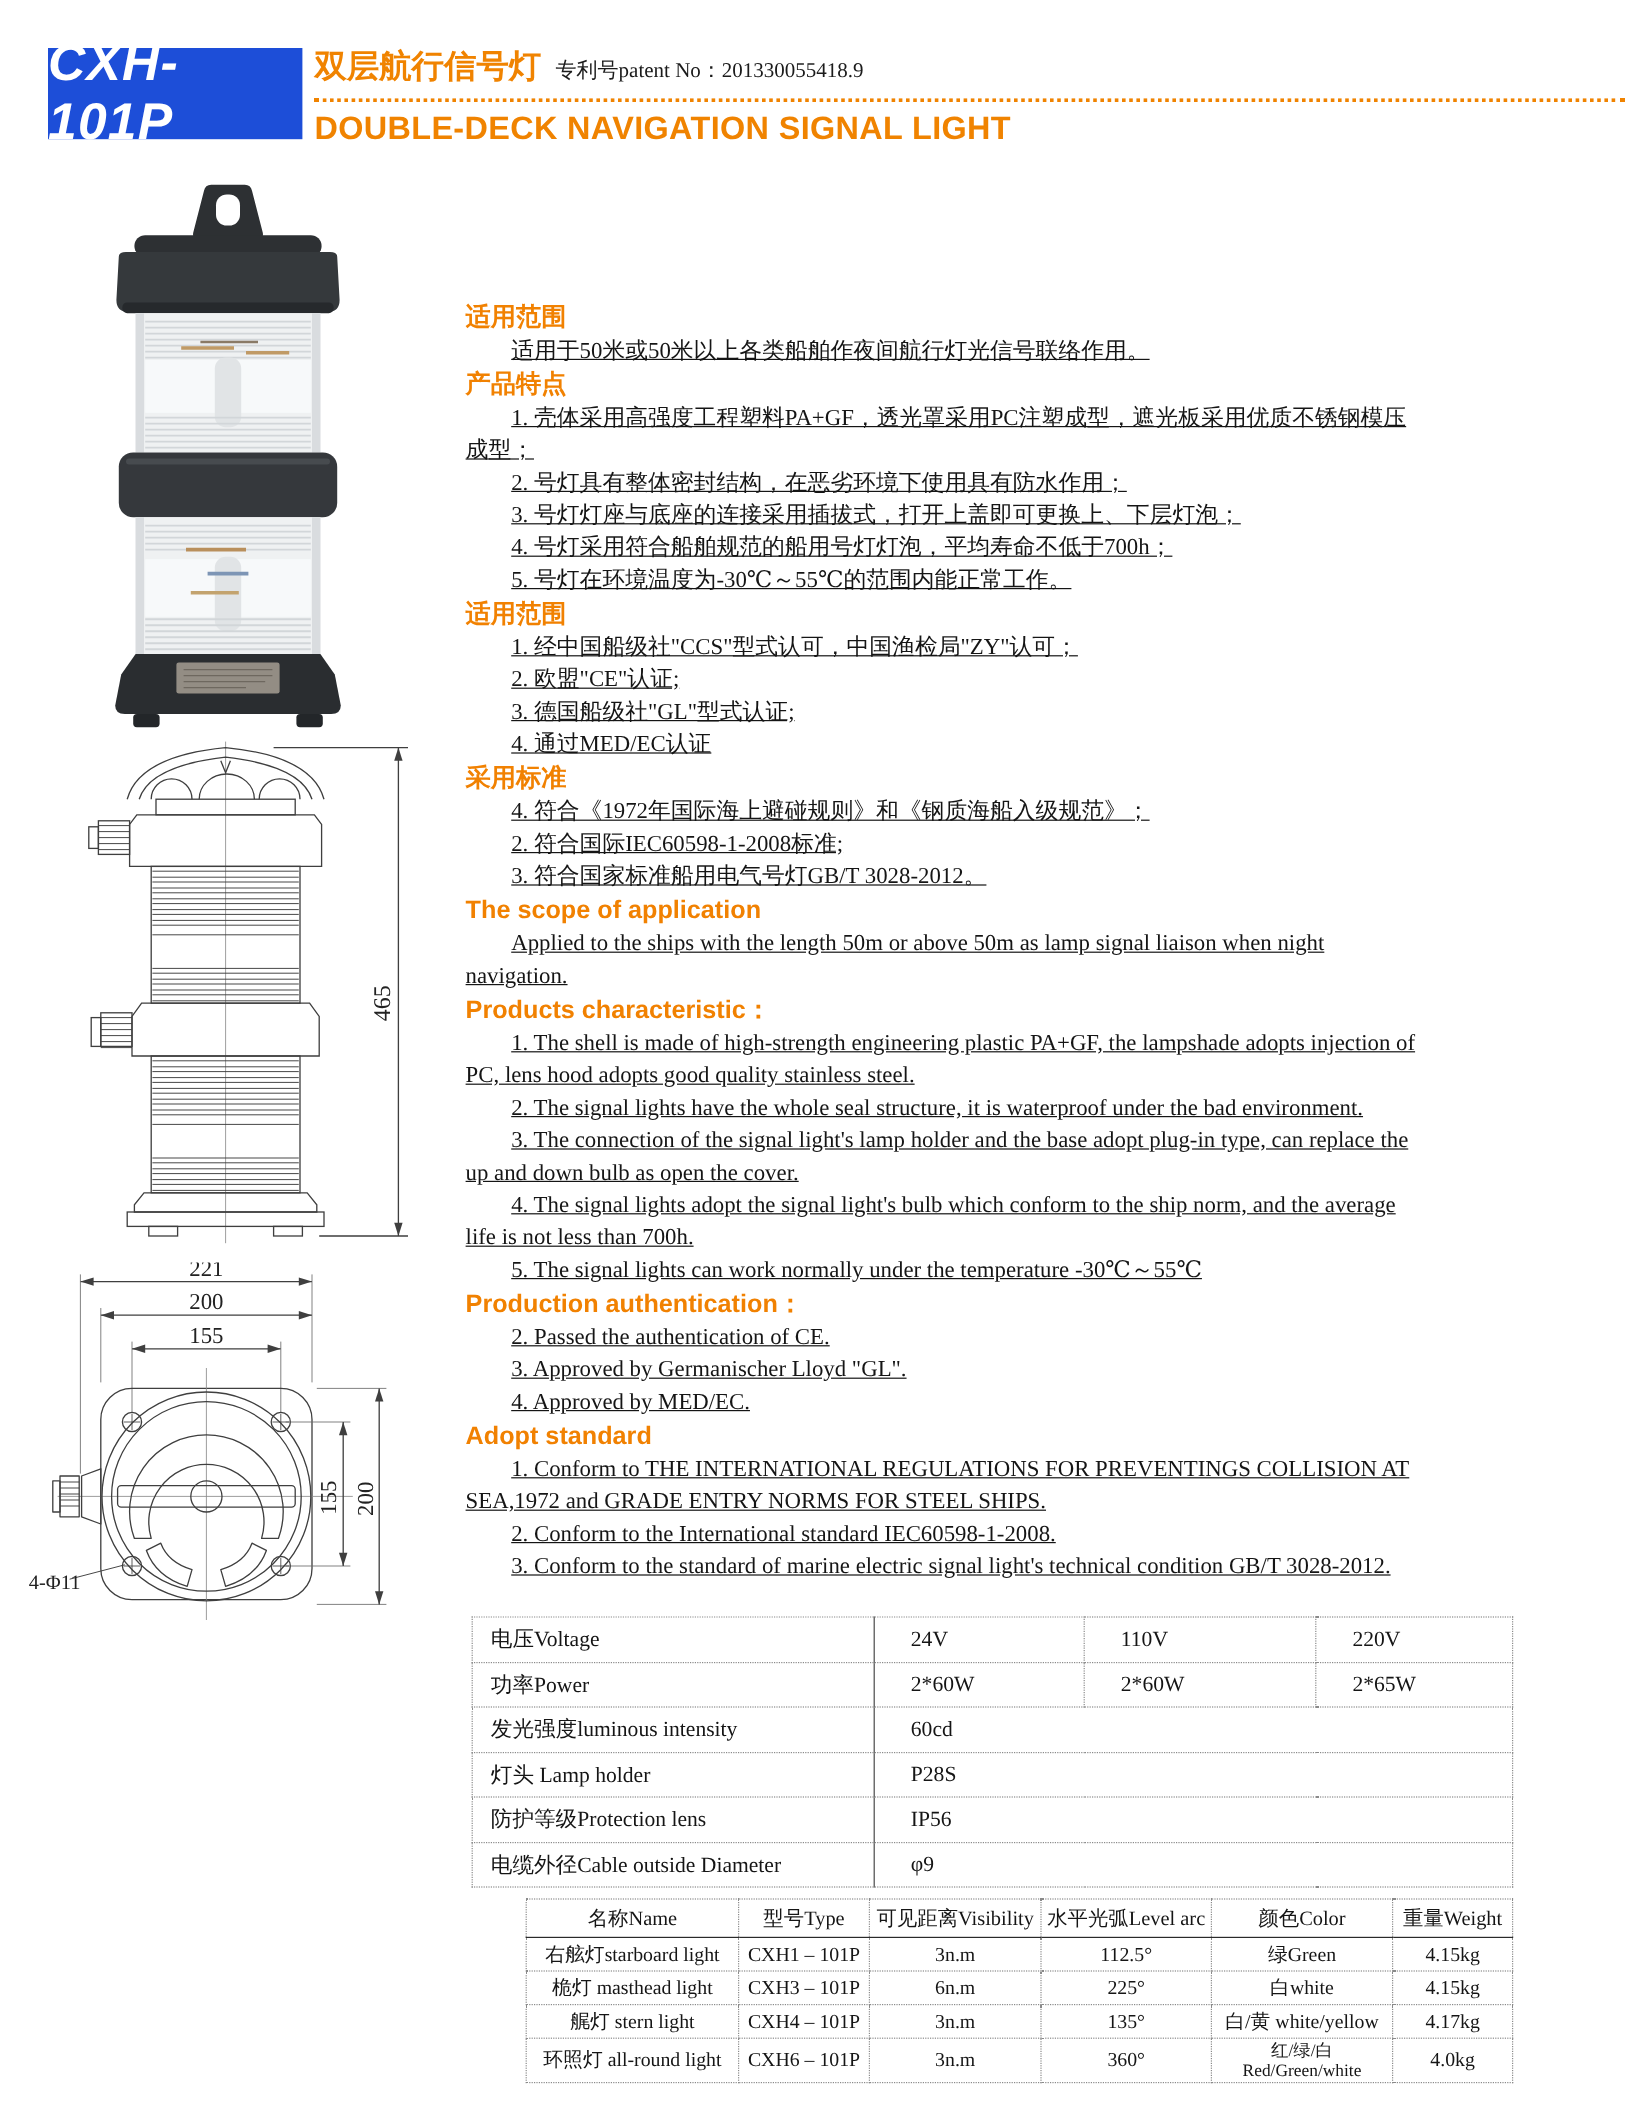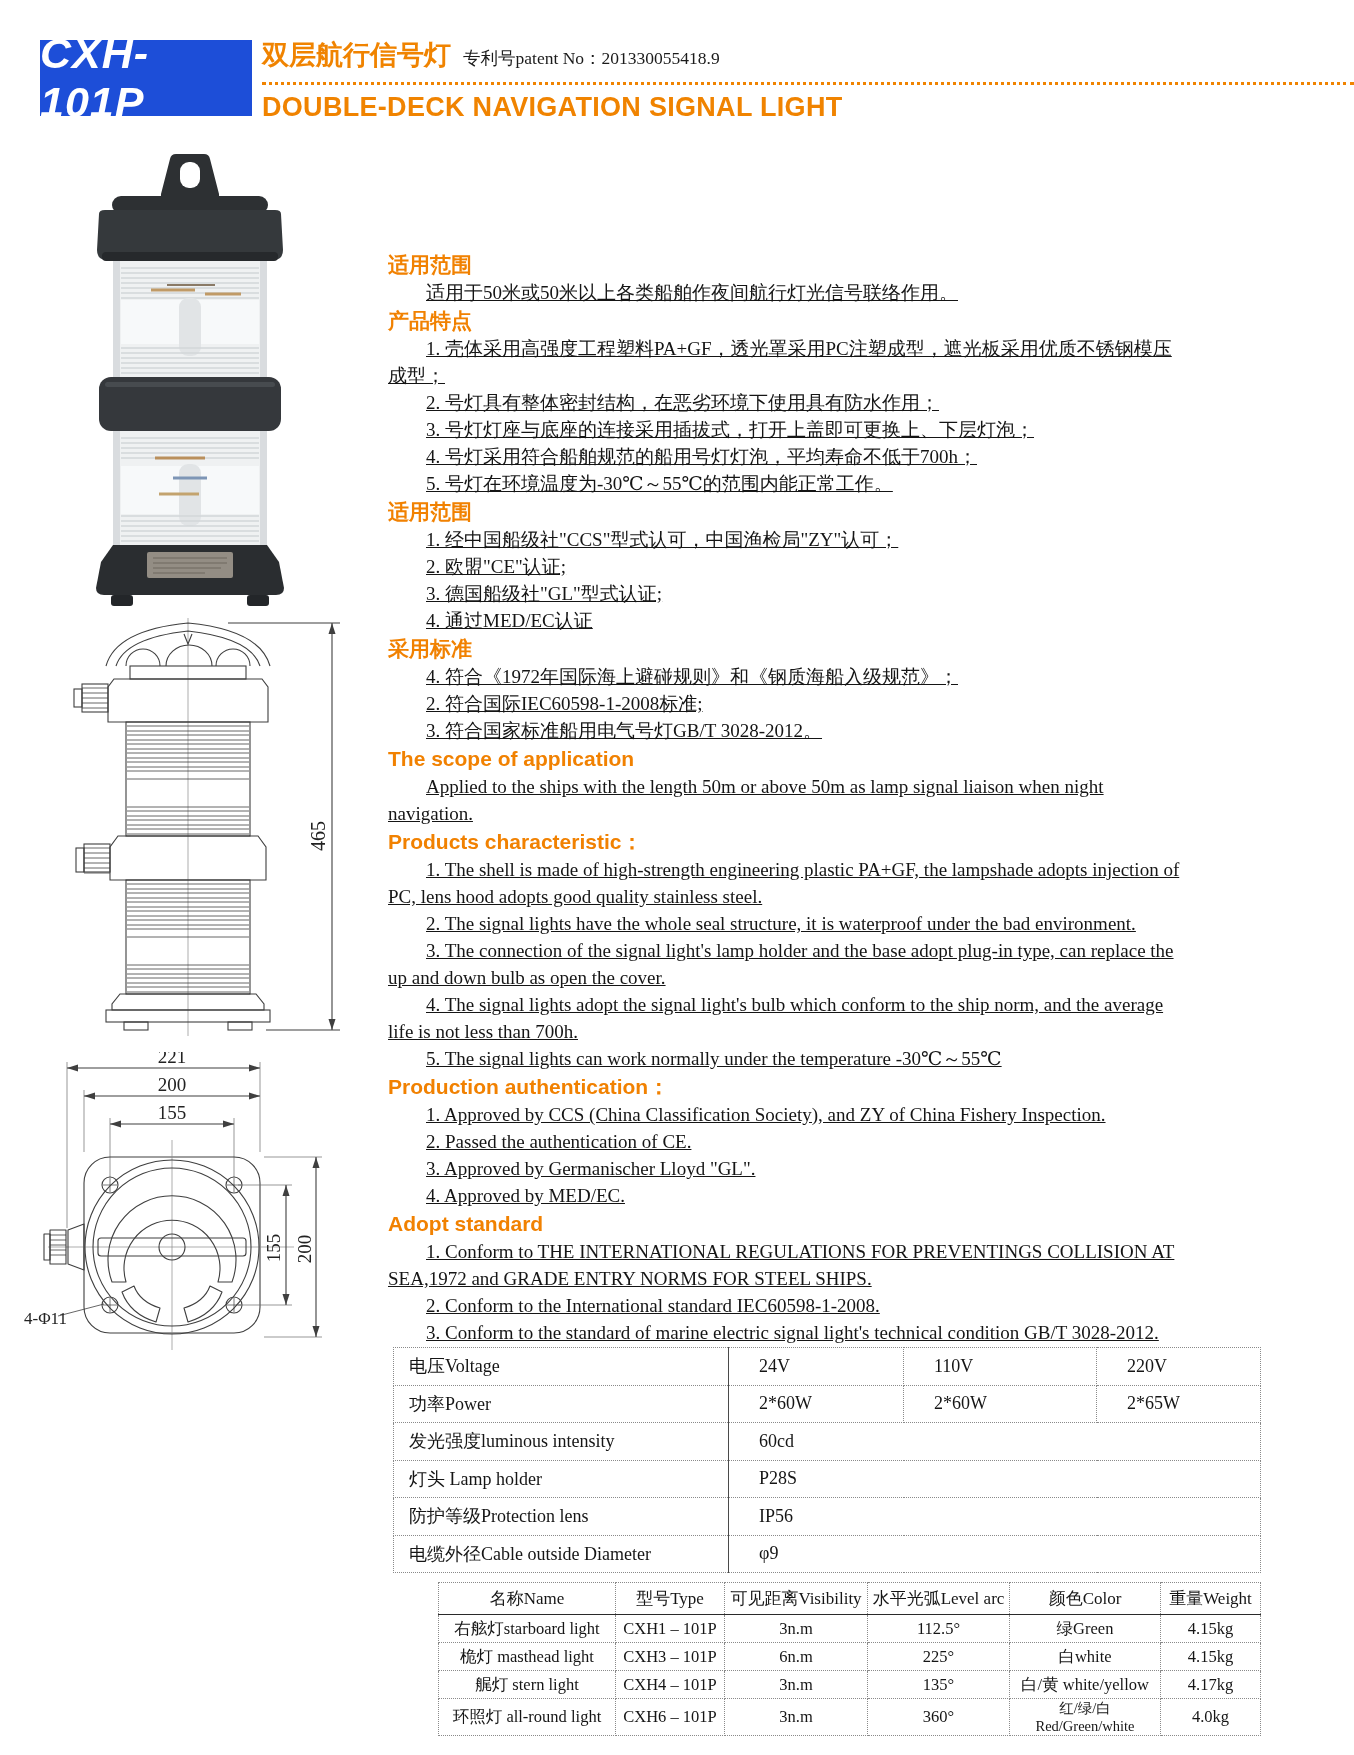--- a/index.html
+++ b/index.html
@@ -208,21 +208,20 @@
   <p>Applied to the ships with the length 50m or above 50m as lamp signal liaison when night navigation.</p>
 
   <h3>Products characteristic：</h3>
   <p>1. The shell is made of high-strength engineering plastic PA+GF, the lampshade adopts injection of PC, lens hood adopts good quality stainless steel.</p>
   <p>2. The signal lights have the whole seal structure, it is waterproof under the bad environment.</p>
   <p>3. The connection of the signal light's lamp holder and the base adopt plug-in type, can replace the up and down bulb as open the cover.</p>
   <p>4. The signal lights adopt the signal light's bulb which conform to the ship norm, and the average life is not less than 700h.</p>
   <p>5. The signal lights can work normally under the temperature -30℃～55℃</p>
 
   <h3>Production authentication：</h3>
-  <p>1. Approved by CCS (China Classification Society), and ZY of China Fishery Inspection.</p>
   <p>2. Passed the authentication of CE.</p>
   <p>3. Approved by Germanischer Lloyd  "GL".</p>
   <p>4. Approved by MED/EC.</p>
 
   <h3>Adopt standard</h3>
   <p>1. Conform to THE INTERNATIONAL REGULATIONS FOR PREVENTINGS COLLISION AT SEA,1972 and GRADE ENTRY NORMS FOR STEEL SHIPS.</p>
   <p>2.  Conform to the International standard IEC60598-1-2008.</p>
   <p>3.  Conform to the standard of marine electric signal light's technical condition GB/T 3028-2012.</p>
 </div>
 

